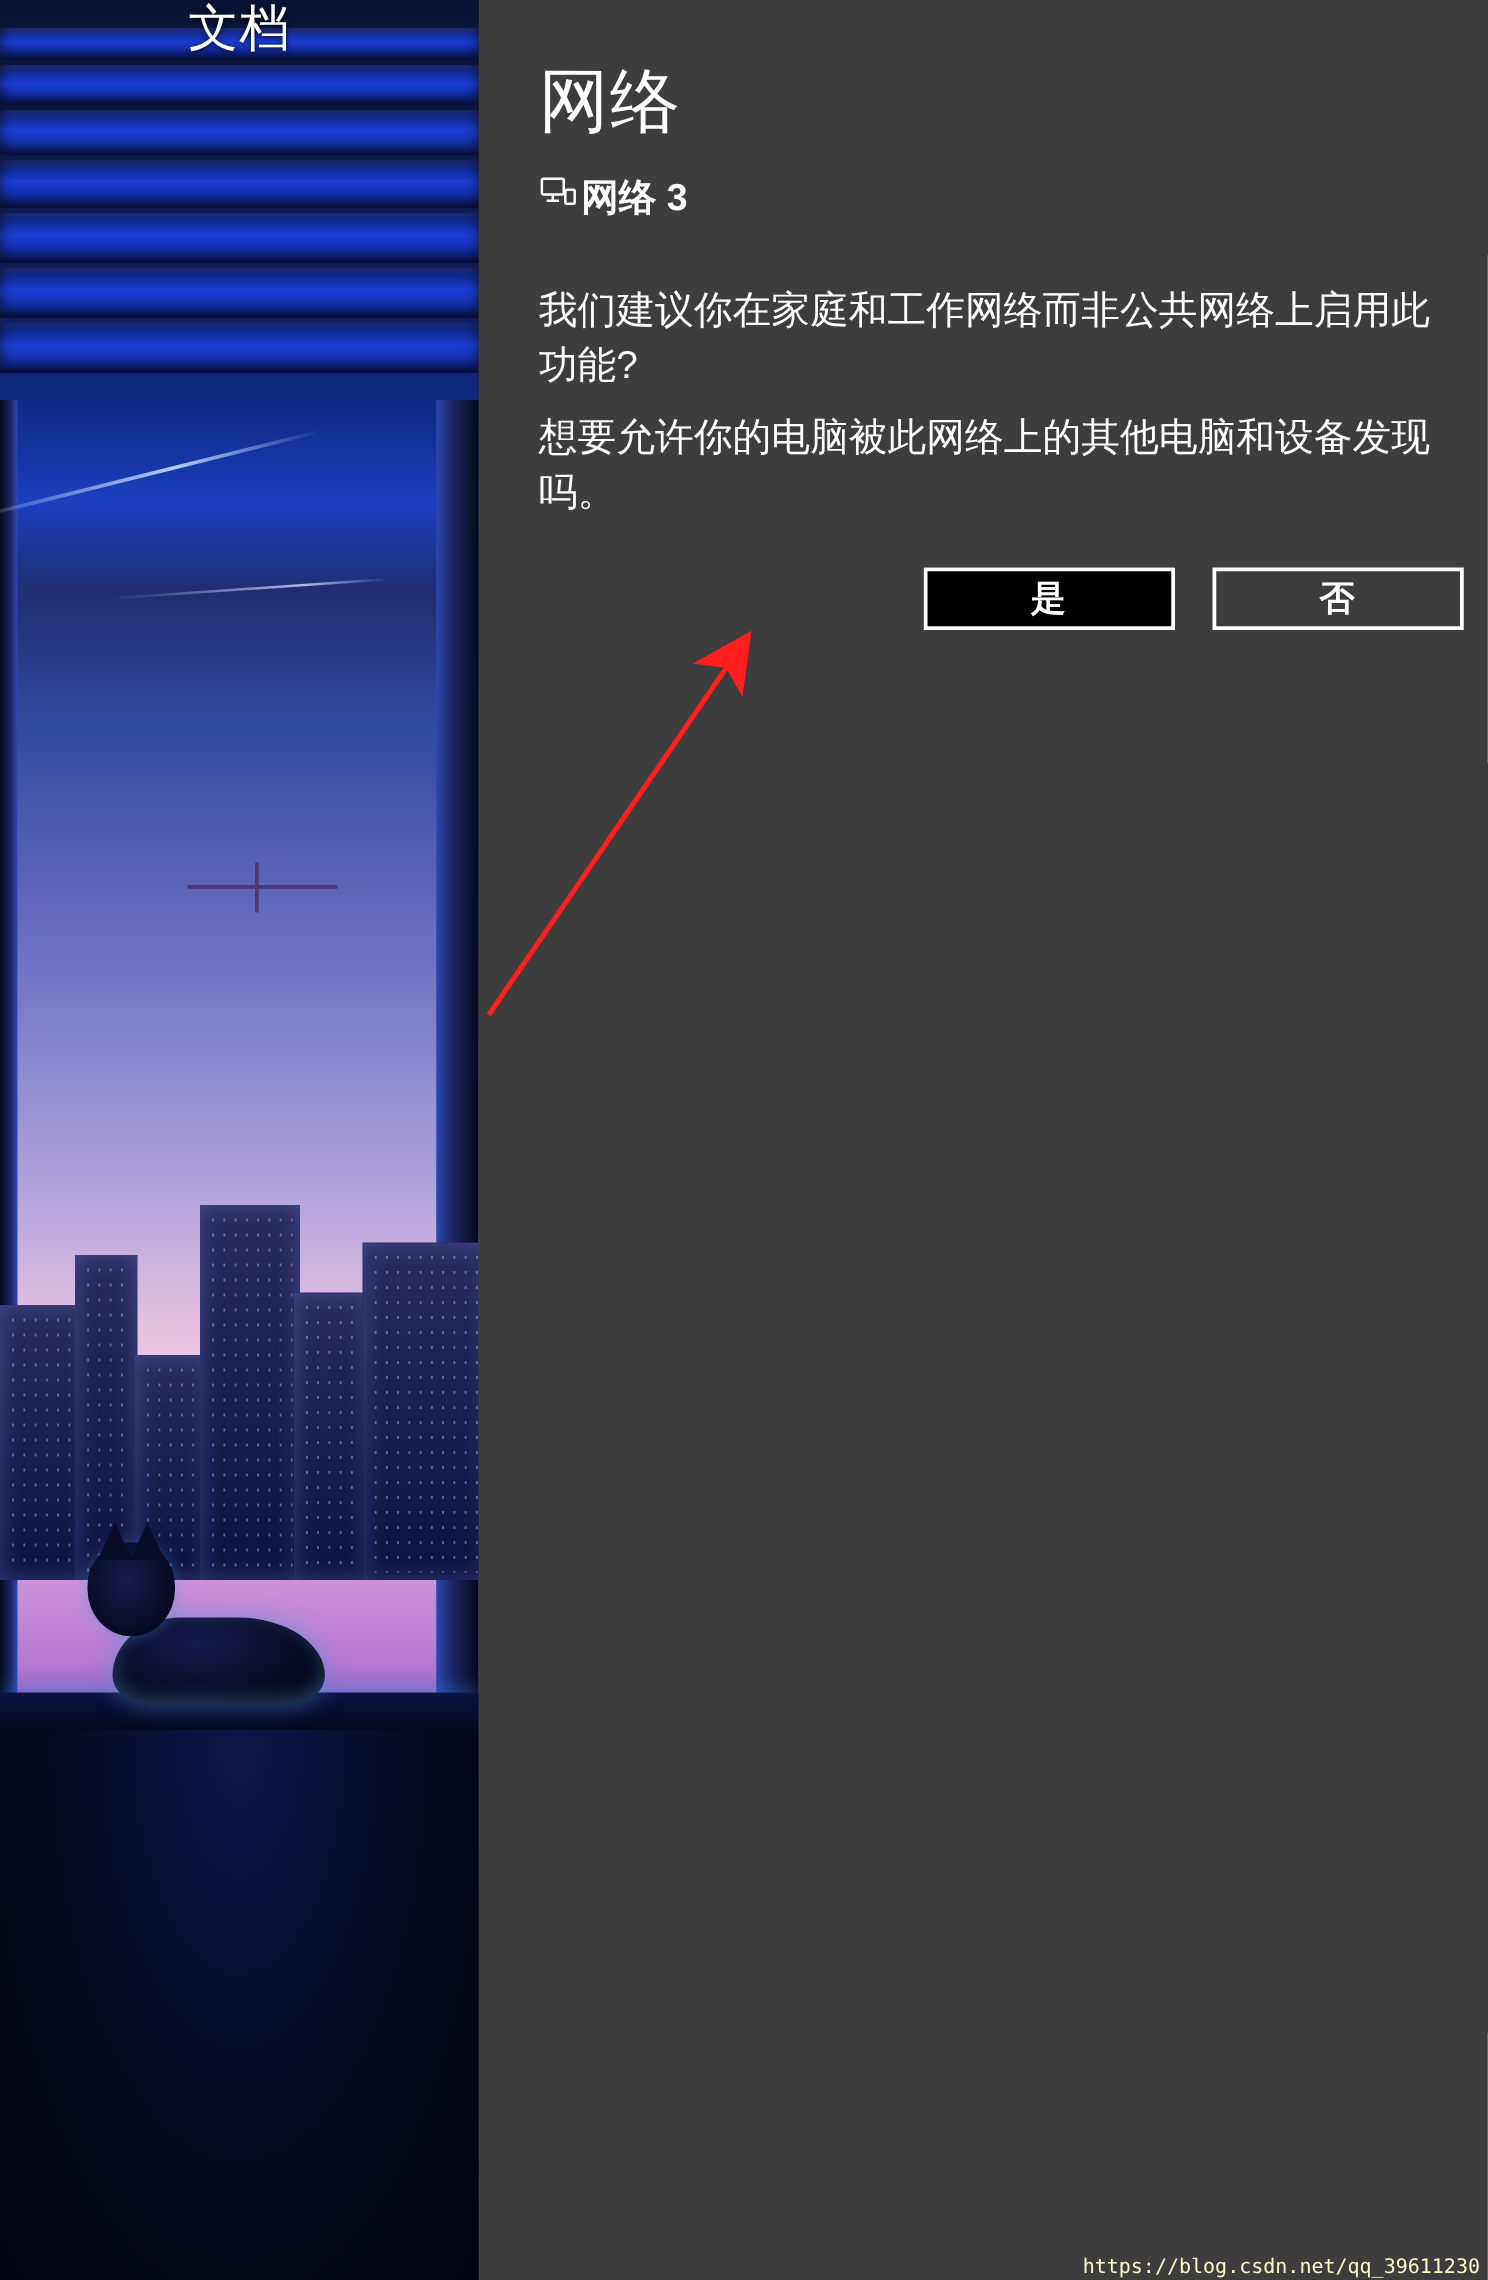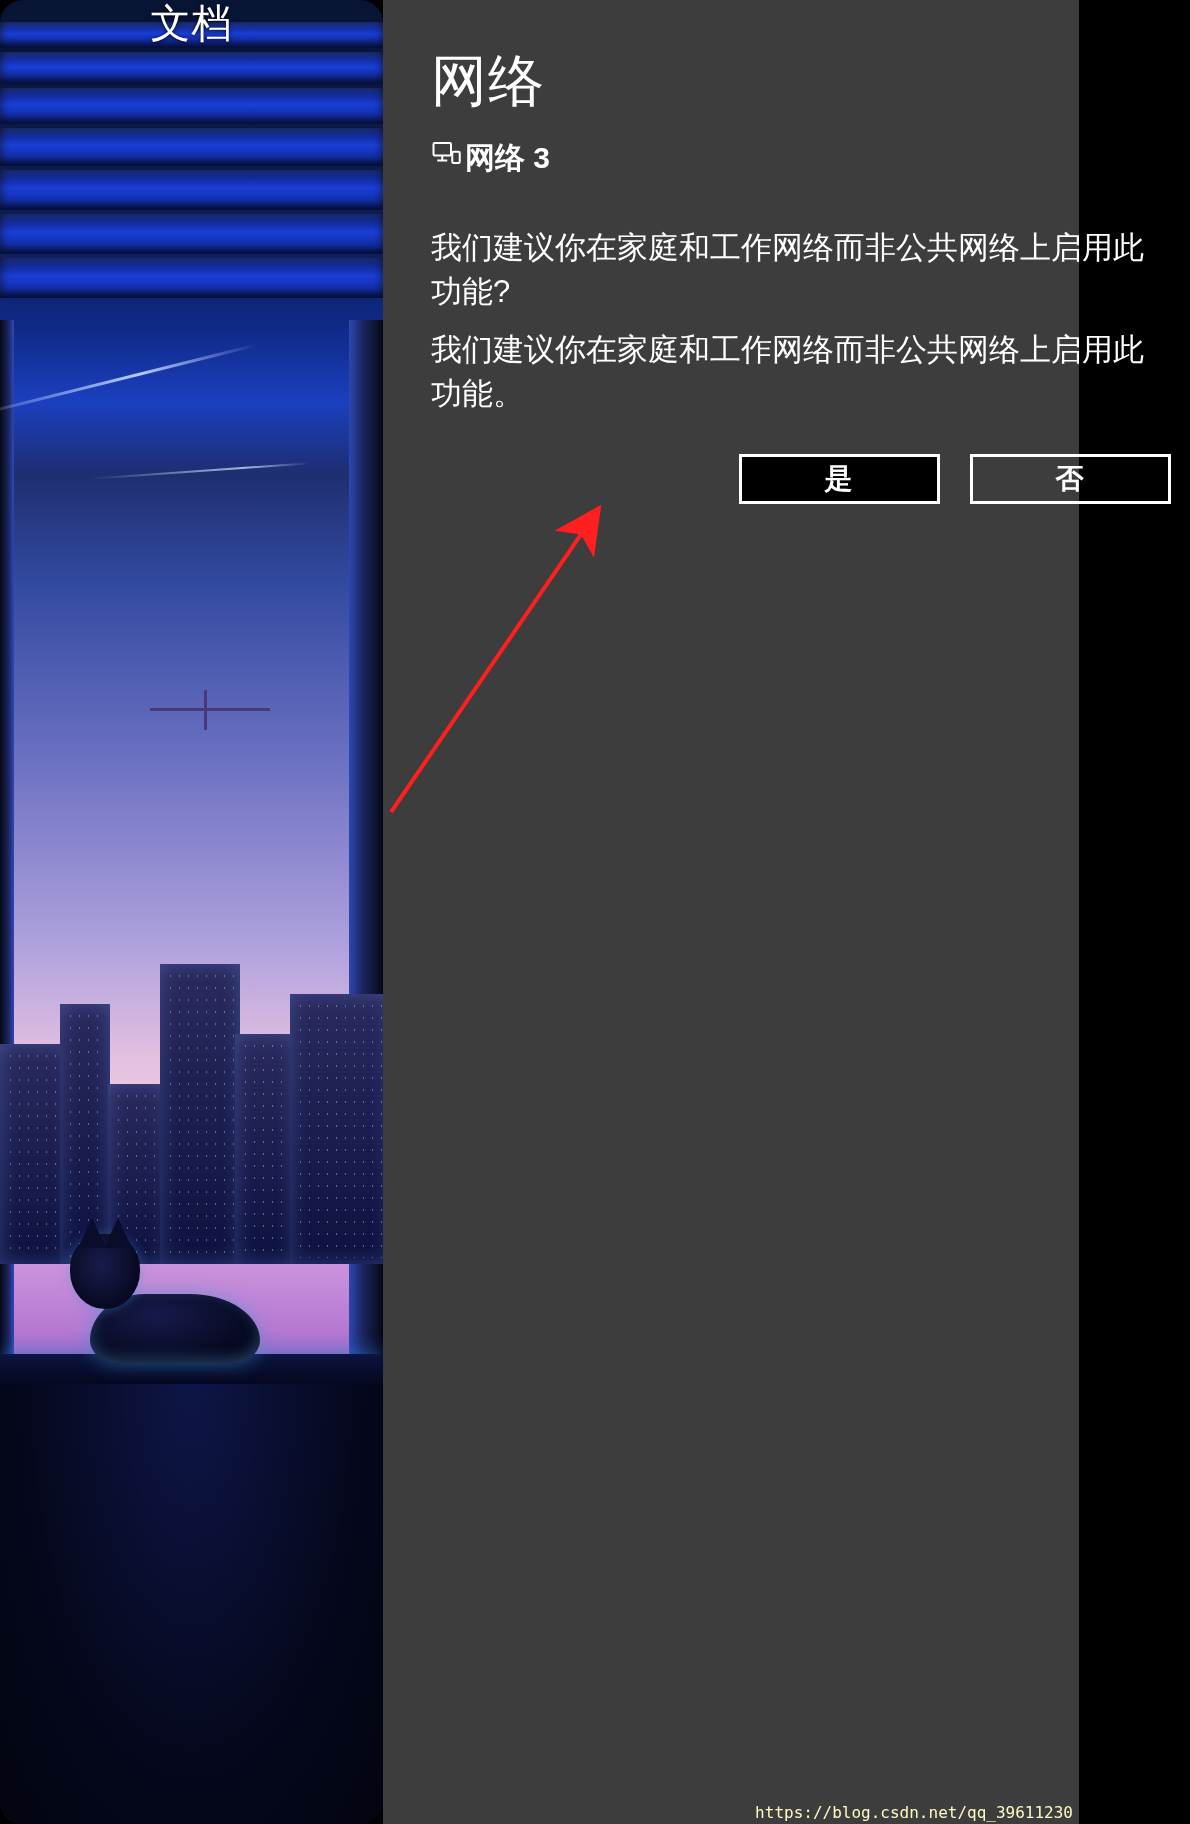--- a/index.html
+++ b/index.html
@@ -11,21 +11,20 @@
       position: absolute; left: 0; top: 0; width: 383px; height: 1824px;
       background: linear-gradient(180deg,
         #071433 0%, #0b1a4a 8%, #0d1f5e 14%,
         #102a88 18%, #1b3fbf 22%,
         #1f2e70 26%, #324aa1 32%,
         #6e72c3 42%, #b0a2dd 52%,
         #e4c0e0 58%, #f6d2e6 63%,
         #d39de0 68%, #b578d2 73%,
         #1e2c7a 82%, #0d1556 92%, #070c2d 100%);
       overflow: hidden;
-      border-radius: 23px;
     }
     .blinds { position: absolute; left: 0; top: 22px; width: 383px; height: 300px; }
     .slat { height: 34px; margin-bottom: 4px; background: linear-gradient(180deg, #0a1c68 0%, #1a3ed6 45%, #0e2690 100%); box-shadow: inset 0 -4px 10px rgba(0,0,0,0.8), inset 0 3px 6px rgba(255,255,255,0.1); }
     .slat:nth-child(1){height:26px;}
     .slat:nth-child(2){height:32px;}
     .slat:nth-child(3){height:36px;}
     .slat:nth-child(4){height:38px;}
     .slat:nth-child(5){height:40px;}
     .slat:nth-child(6){height:40px;}
     .slat:nth-child(7){height:40px;}
@@ -48,21 +47,21 @@
     .cat { position:absolute; left:60px; bottom:460px; width:200px; height:140px; }
     .cat-body { position:absolute; left:30px; bottom:0; width:170px; height:70px; border-radius:70px 90px 40px 40px/60px 60px 30px 30px; background:radial-gradient(ellipse at 40% 30%, #171a4a 0%, #06081e 70%); box-shadow: 0 0 18px rgba(60,150,220,0.5), inset 0 -5px 15px rgba(100,200,255,0.3); }
     .cat-head { position:absolute; left:10px; bottom:55px; width:70px; height:75px; background:radial-gradient(ellipse at 45% 40%, #191c4c 0%, #06081e 75%); border-radius:46% 46% 50% 50%; box-shadow: 0 0 12px rgba(60,150,220,0.4); }
     .ear-l{position:absolute;left:8px;top:-16px;width:0;height:0;border-left:14px solid transparent;border-right:14px solid transparent;border-bottom:30px solid #0a0d2a;}
     .ear-r{position:absolute;right:8px;top:-16px;width:0;height:0;border-left:14px solid transparent;border-right:14px solid transparent;border-bottom:30px solid #0a0d2a;}
     .ledge { position:absolute; left:0; bottom:440px; width:383px; height:30px; background:linear-gradient(180deg,#0c1440 0%, #050820 100%); box-shadow: 0 0 20px rgba(40,120,220,0.6); }
     .foreground-dark { position:absolute; left:0; bottom:0; width:383px; height:440px; background:radial-gradient(ellipse at 50% 0%, #0e1648 0%, #05081d 60%, #020410 100%); }
     .desktop-label { position:absolute; left:0; top:0; width:383px; text-align:center; color:#fff; font-size:40px; line-height:46px; text-shadow:0 1px 4px rgba(0,0,0,0.8); font-weight:400; letter-spacing:1px; white-space:nowrap; }
     
     
-    .panel { position:absolute; left:383px; top:0; width:696px; height:1824px; background:#3d3d3d; color:#fff; }
+    .panel { position:absolute; left:383px; top:0; width:807px; height:1824px; background:#3d3d3d; color:#fff; }
     .panel-title { position:absolute; left:48px; top:44px; font-size:56px; font-weight:400; letter-spacing:1px; }
     .net-row { position:absolute; left:48px; top:138px; display:flex; gap:4px; }
     .net-icon svg { width:30px; height:30px; display:block; }
     .net-name { font-size:30px; font-weight:600; }
     .body-text { position:absolute; left:48px; width:720px; font-size:31px; line-height:44px; color:#ffffff; }
     .q1 { top:226px; }
     .q2 { top:328px; }
     .btn-row { position:absolute; left:48px; top:454px; width:740px; display:flex; justify-content:flex-end; gap:30px; padding-right:0; }
     .btn { width:201px; height:50px; border:3px solid #fff; display:flex; align-items:center; justify-content:center; font-size:28px; font-weight:600; cursor:pointer; letter-spacing:2px; }
     .btn-yes { background:#000; color:#fff; }
@@ -135,21 +134,21 @@
           <line x1="9" y1="14" x2="9" y2="18"></line>
           <line x1="5" y1="18" x2="13" y2="18"></line>
           <rect x="17" y="11" width="6" height="9" rx="1"></rect>
         </svg>
       </span>
       <span class="net-name">网络 3</span>
     </div>
 
     <div class="body-text q1">我们建议你在家庭和工作网络而非公共网络上启用此功能?</div>
 
-    <div class="body-text q2">我们建议你在家庭和工作网络而非公共网络上启用此功能。</div>
+    <div class="body-text q2">想要允许你的电脑被此网络上的其他电脑和设备发现吗。</div>
 
     <div class="btn-row">
       <div class="btn btn-yes">是</div>
       <div class="btn btn-no">否</div>
     </div>
 
     <div class="watermark">https://blog.csdn.net/qq_39611230</div>
   </div>
 
   <svg class="arrow-svg" viewBox="0 0 260 330">

